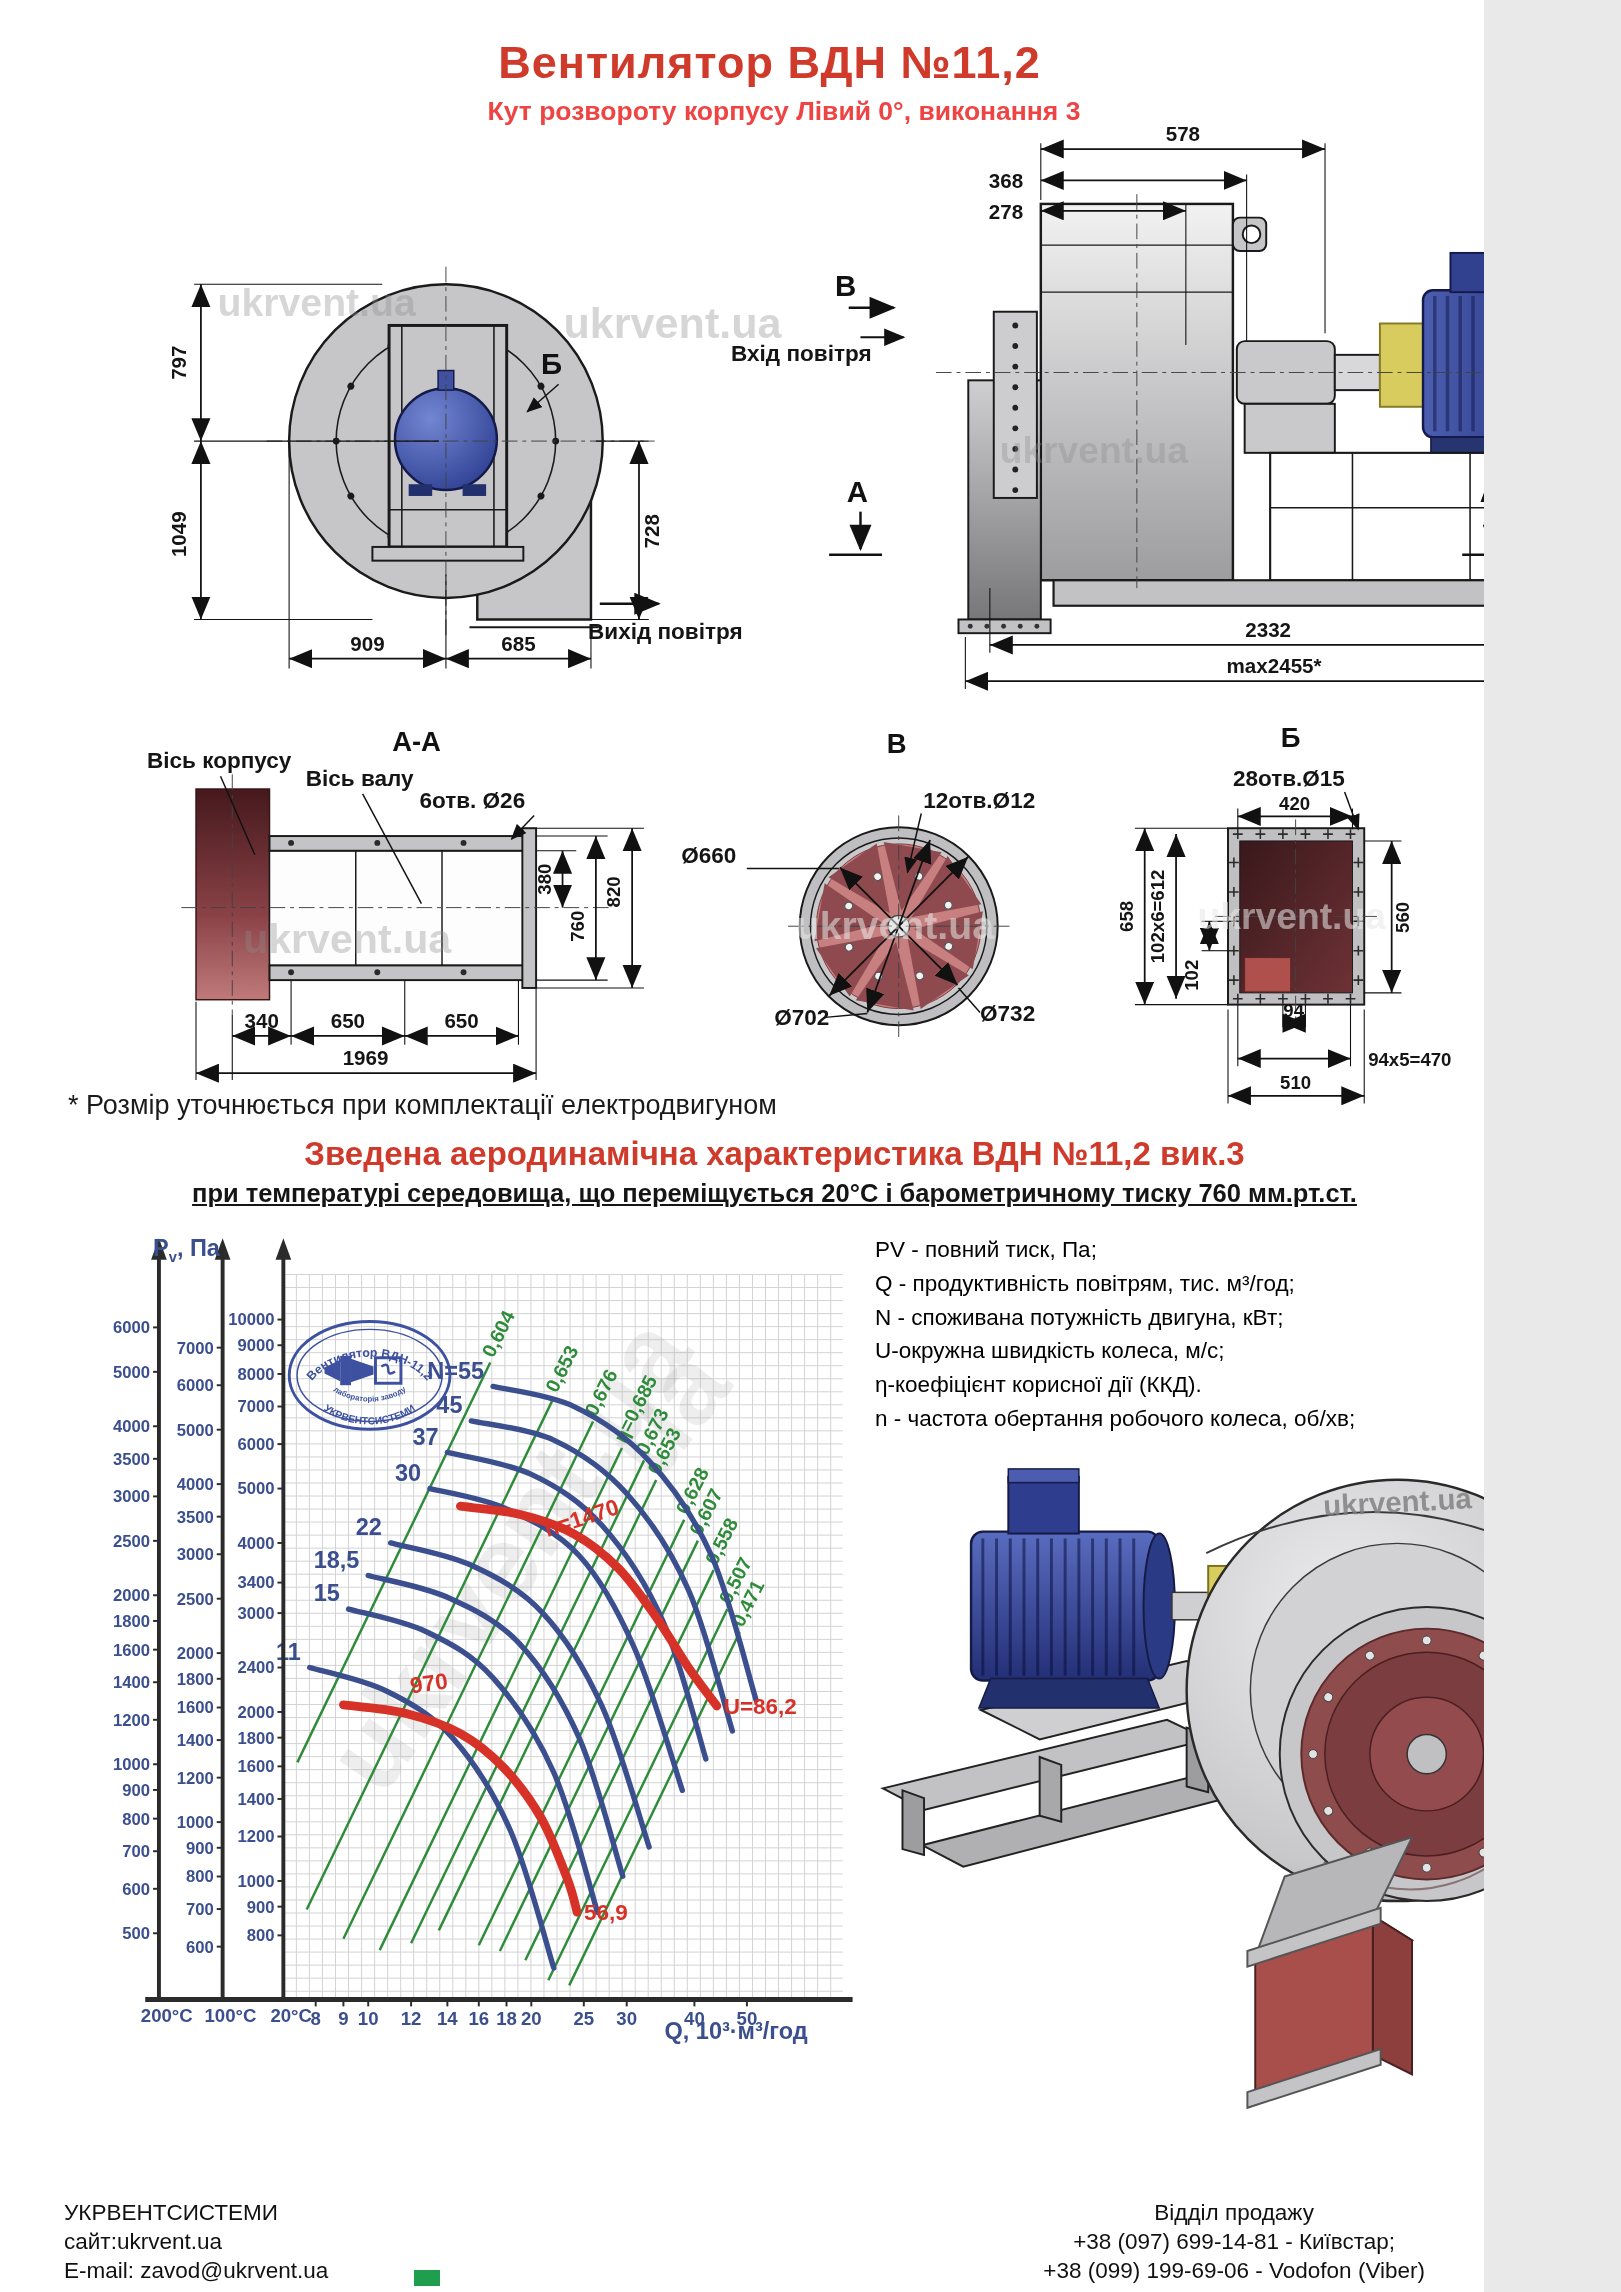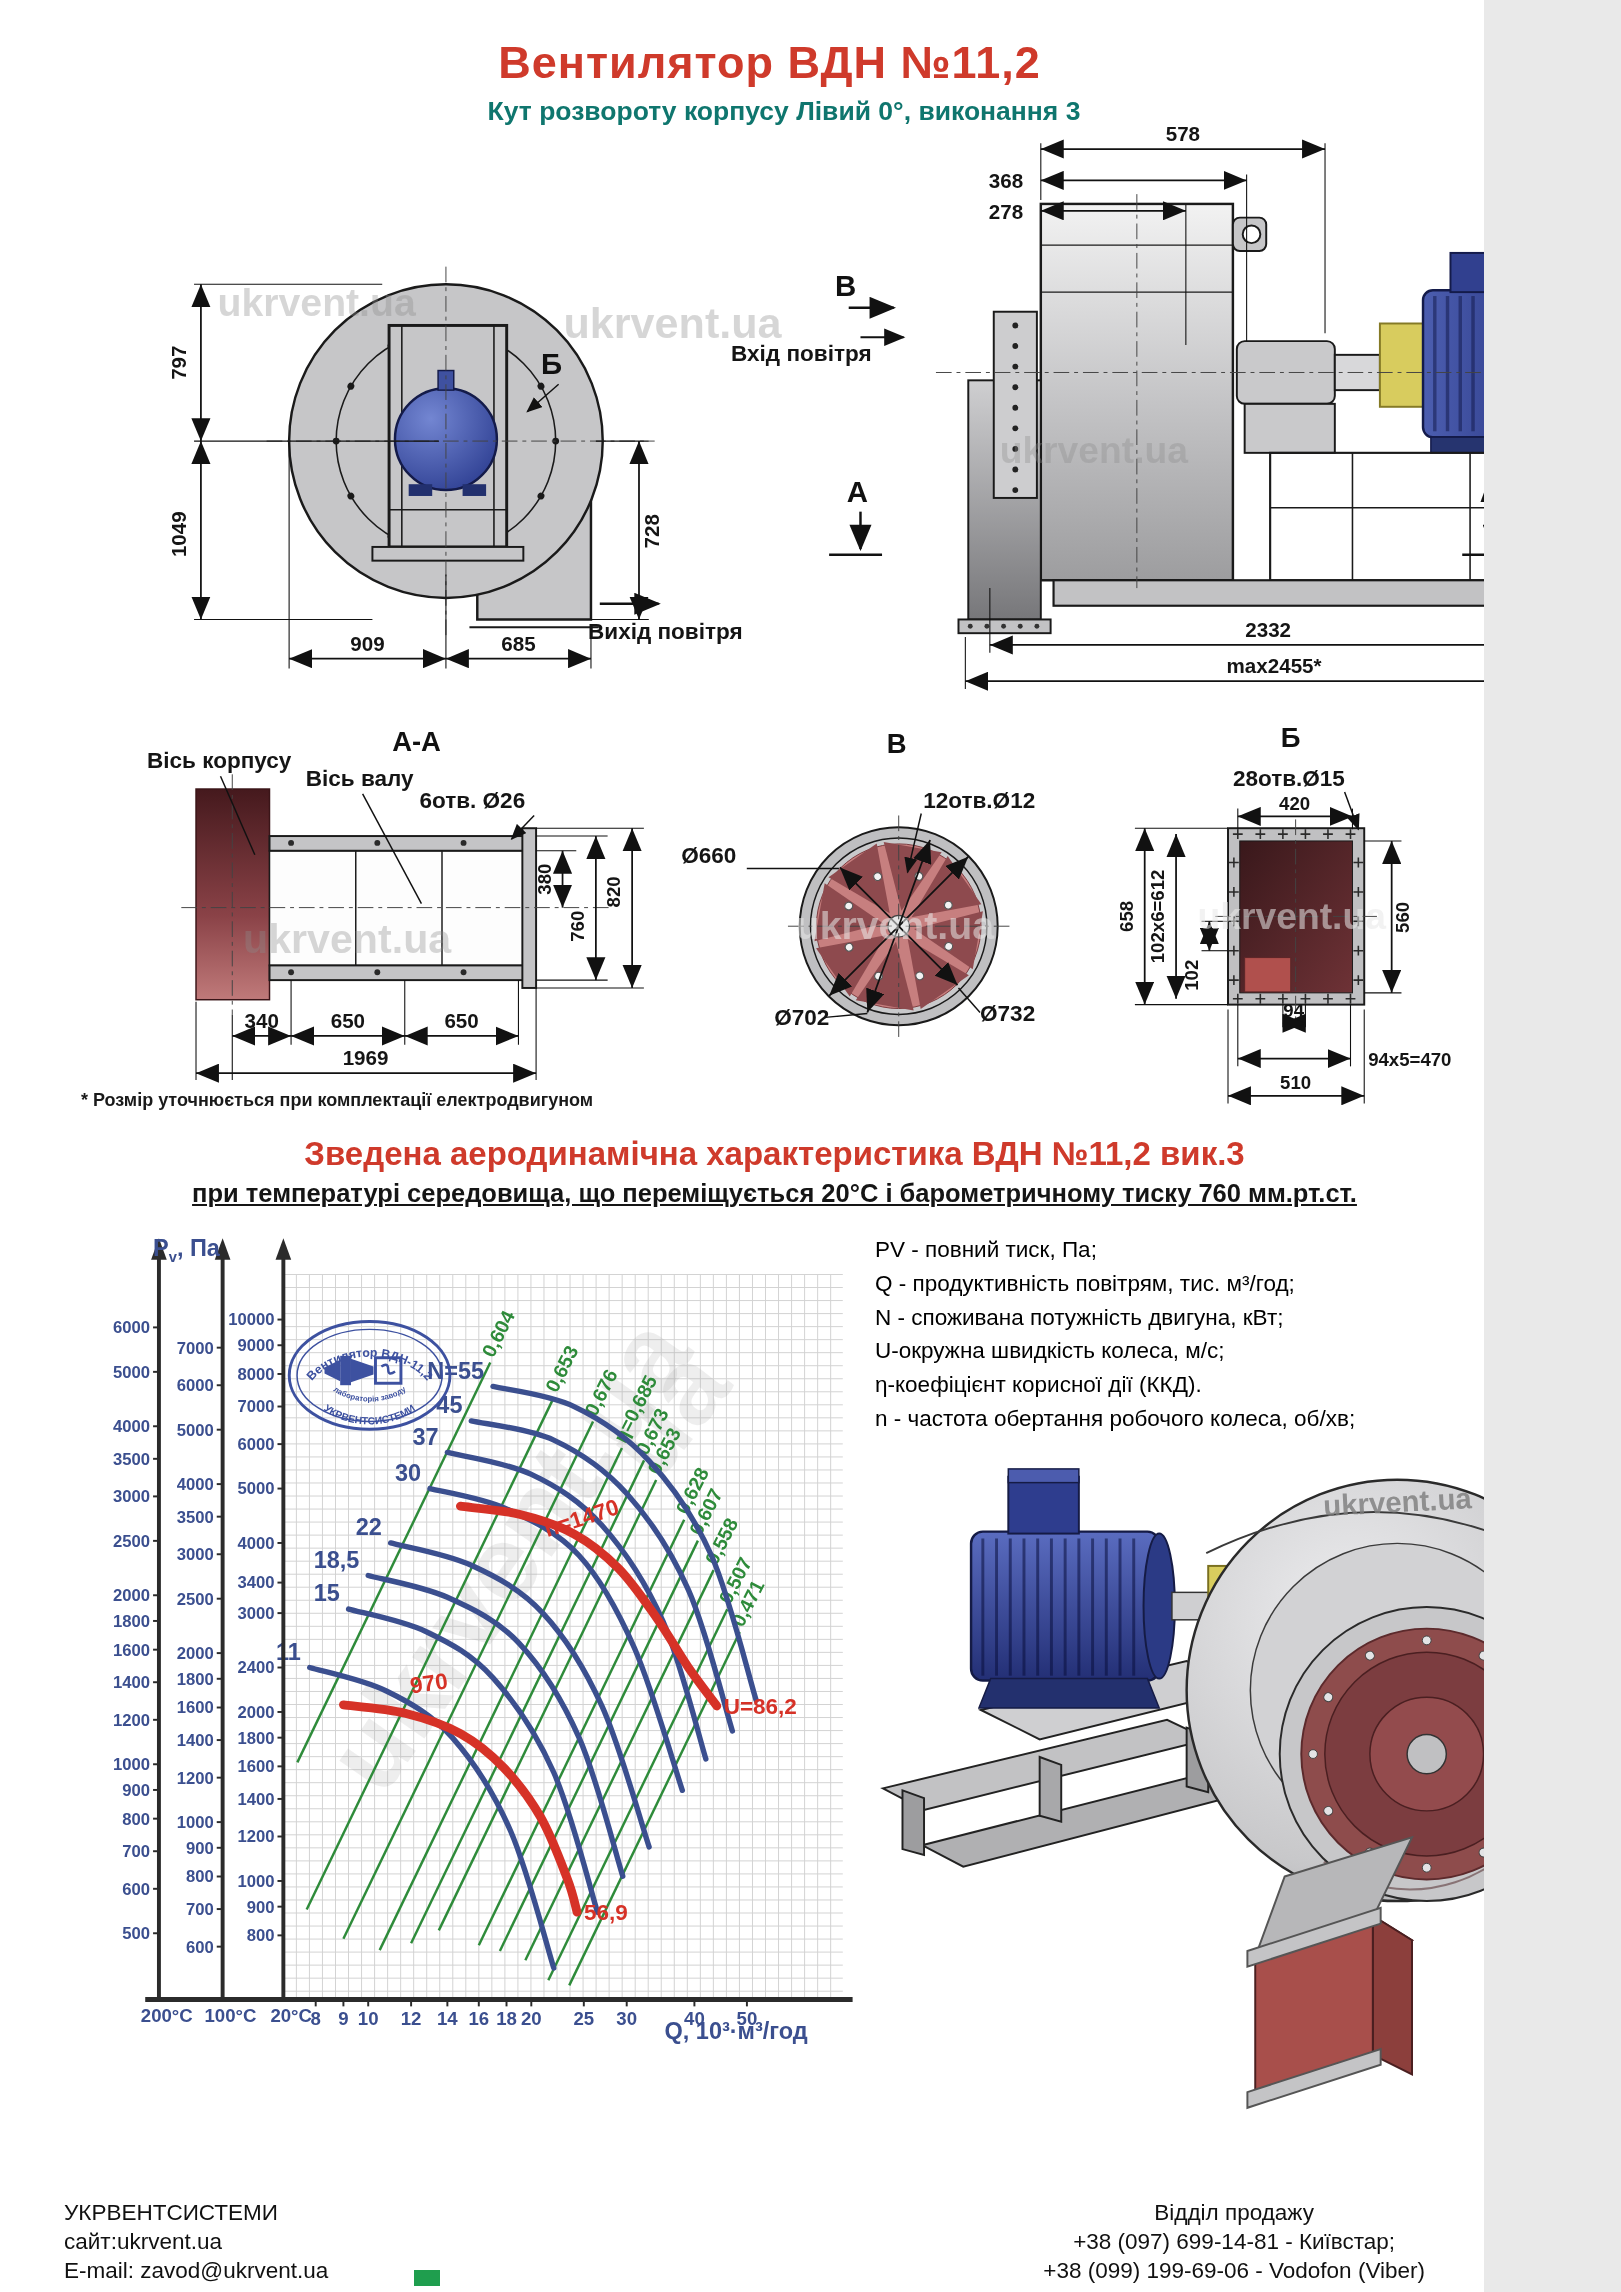--- a/index.html
+++ b/index.html
@@ -1,21 +1,21 @@
 <!DOCTYPE html>
 <html><head>
 <meta charset="utf-8">
 <style>
   html,body{margin:0;padding:0;background:#e9e9e9;}
   #page{position:relative;width:1484px;height:2293px;background:#ffffff;overflow:hidden;
         font-family:"Liberation Sans",sans-serif;}
   .abs{position:absolute;}
   #title{left:0;top:37px;width:1539px;text-align:center;font-size:45px;font-weight:bold;color:#cf3a2b;letter-spacing:1px;}
-  #subtitle{left:0;top:96px;width:1568px;text-align:center;font-size:26.5px;font-weight:bold;color:#0f766e;}
-  #footnote{left:81px;top:1090px;font-size:18px;font-weight:bold;color:#1a1a1a;}
+  #subtitle{left:0;top:96px;width:1568px;text-align:center;font-size:26.5px;font-weight:bold;color:#ef4444;}
+  #footnote{left:68px;top:1090px;font-size:27px;font-weight:normal;color:#1a1a1a;}
   #aero-title{left:0;top:1135px;width:1549px;text-align:center;font-size:33px;font-weight:bold;color:#cf3a2b;}
   #aero-sub{left:0;top:1179px;width:1549px;text-align:center;font-size:25.5px;font-weight:bold;color:#151515;text-decoration:underline;}
   #legend{left:875px;top:1237px;width:725px;font-size:22.5px;color:#000;}
   #legend .ln{margin:0 0 7.8px 0;white-space:nowrap;}
   #footer-left{left:64px;top:2198px;font-size:22.5px;color:#111;line-height:29px;}
   #footer-right{right:59px;top:2198px;font-size:22.5px;color:#111;line-height:29px;text-align:center;}
   #bottom-marker{left:414px;top:2270px;width:25.5px;height:15.7px;background:#1f9e4e;}
   svg text{font-family:"Liberation Sans",sans-serif;}
   .dim{font-size:21px;font-weight:bold;fill:#151515;}
   .dimS{font-size:19px;font-weight:bold;fill:#151515;}

